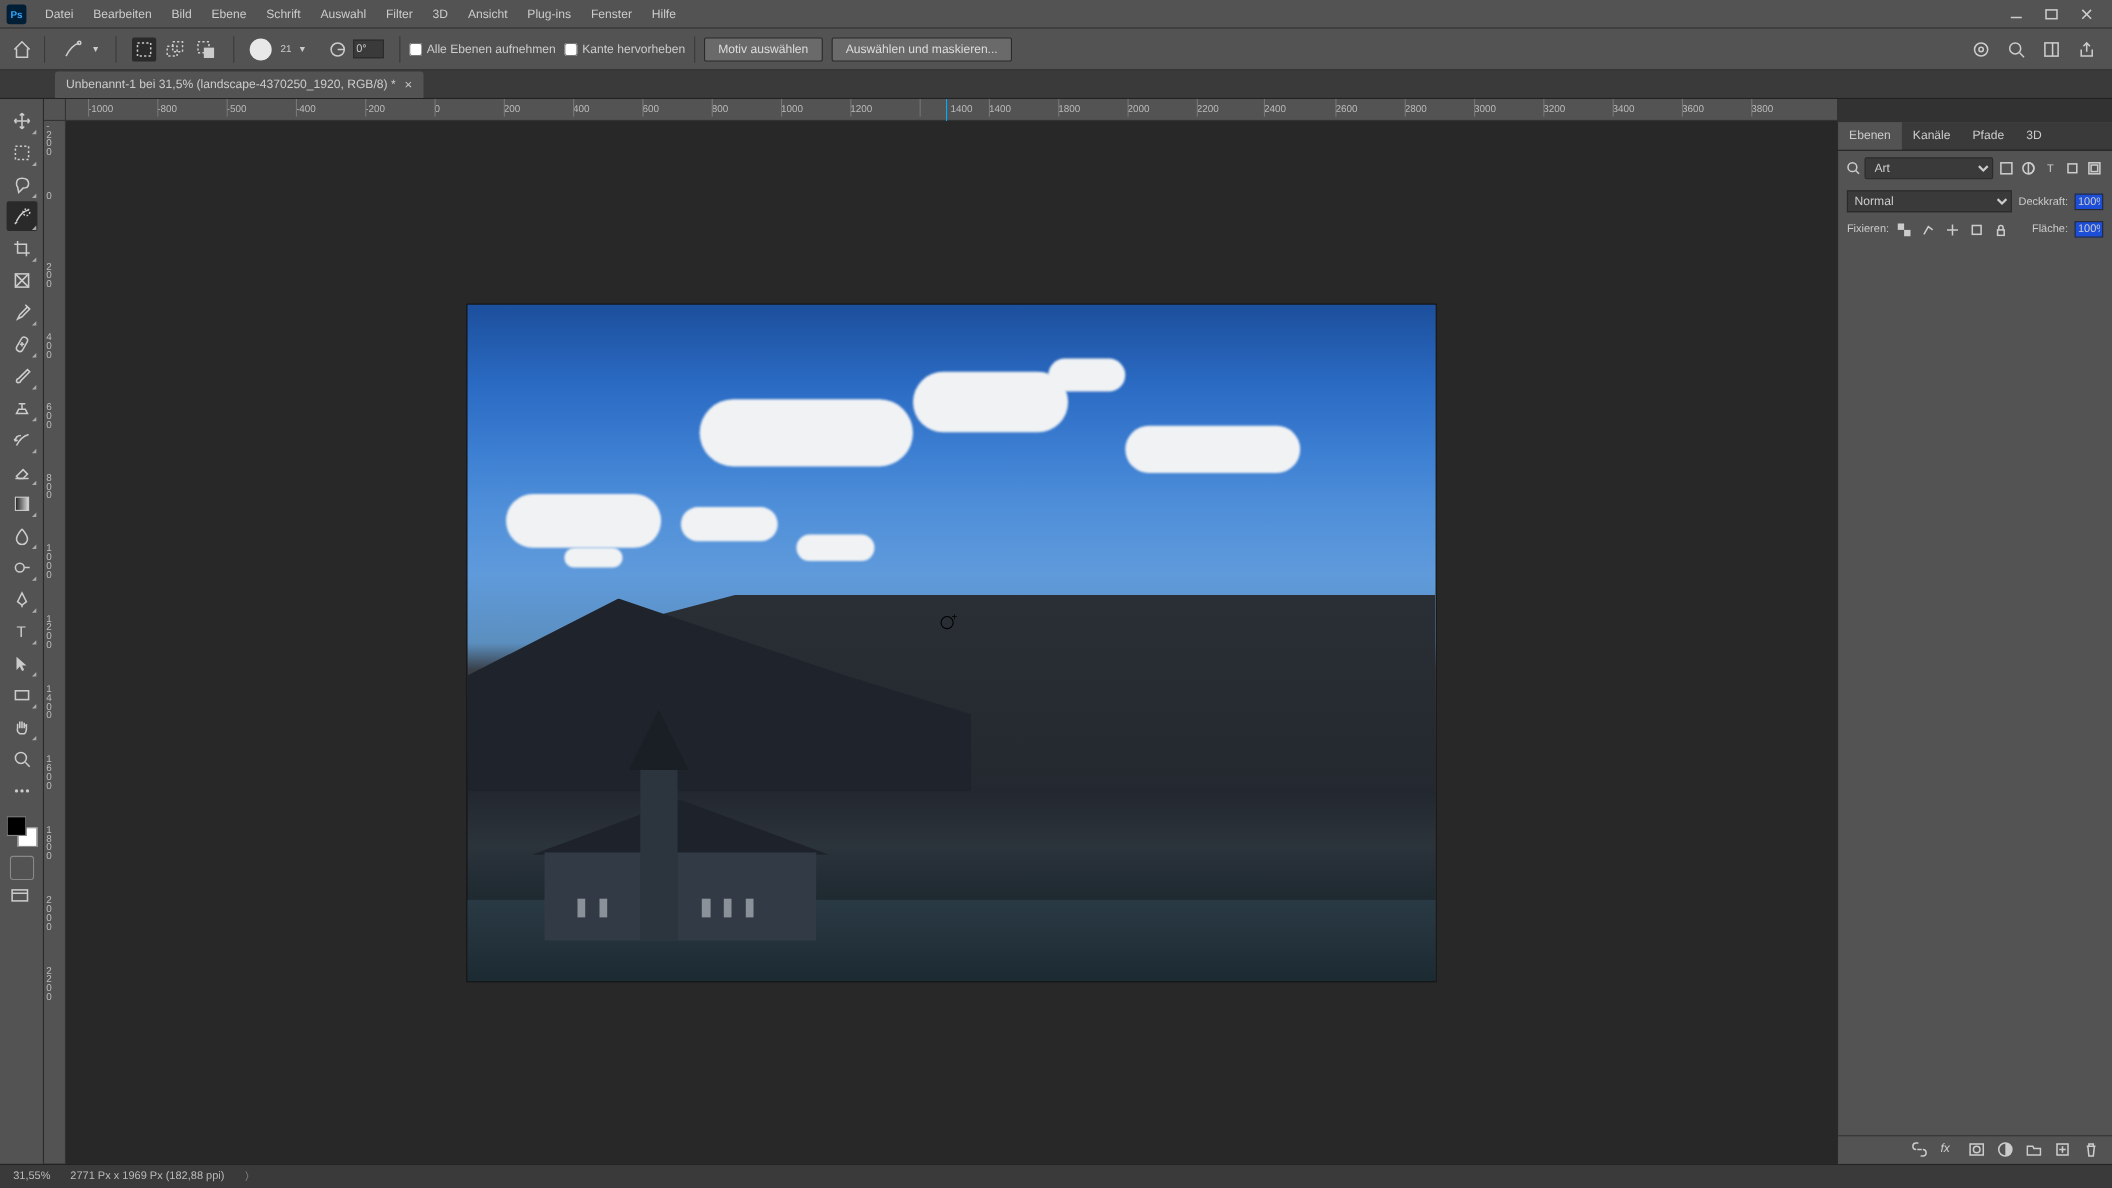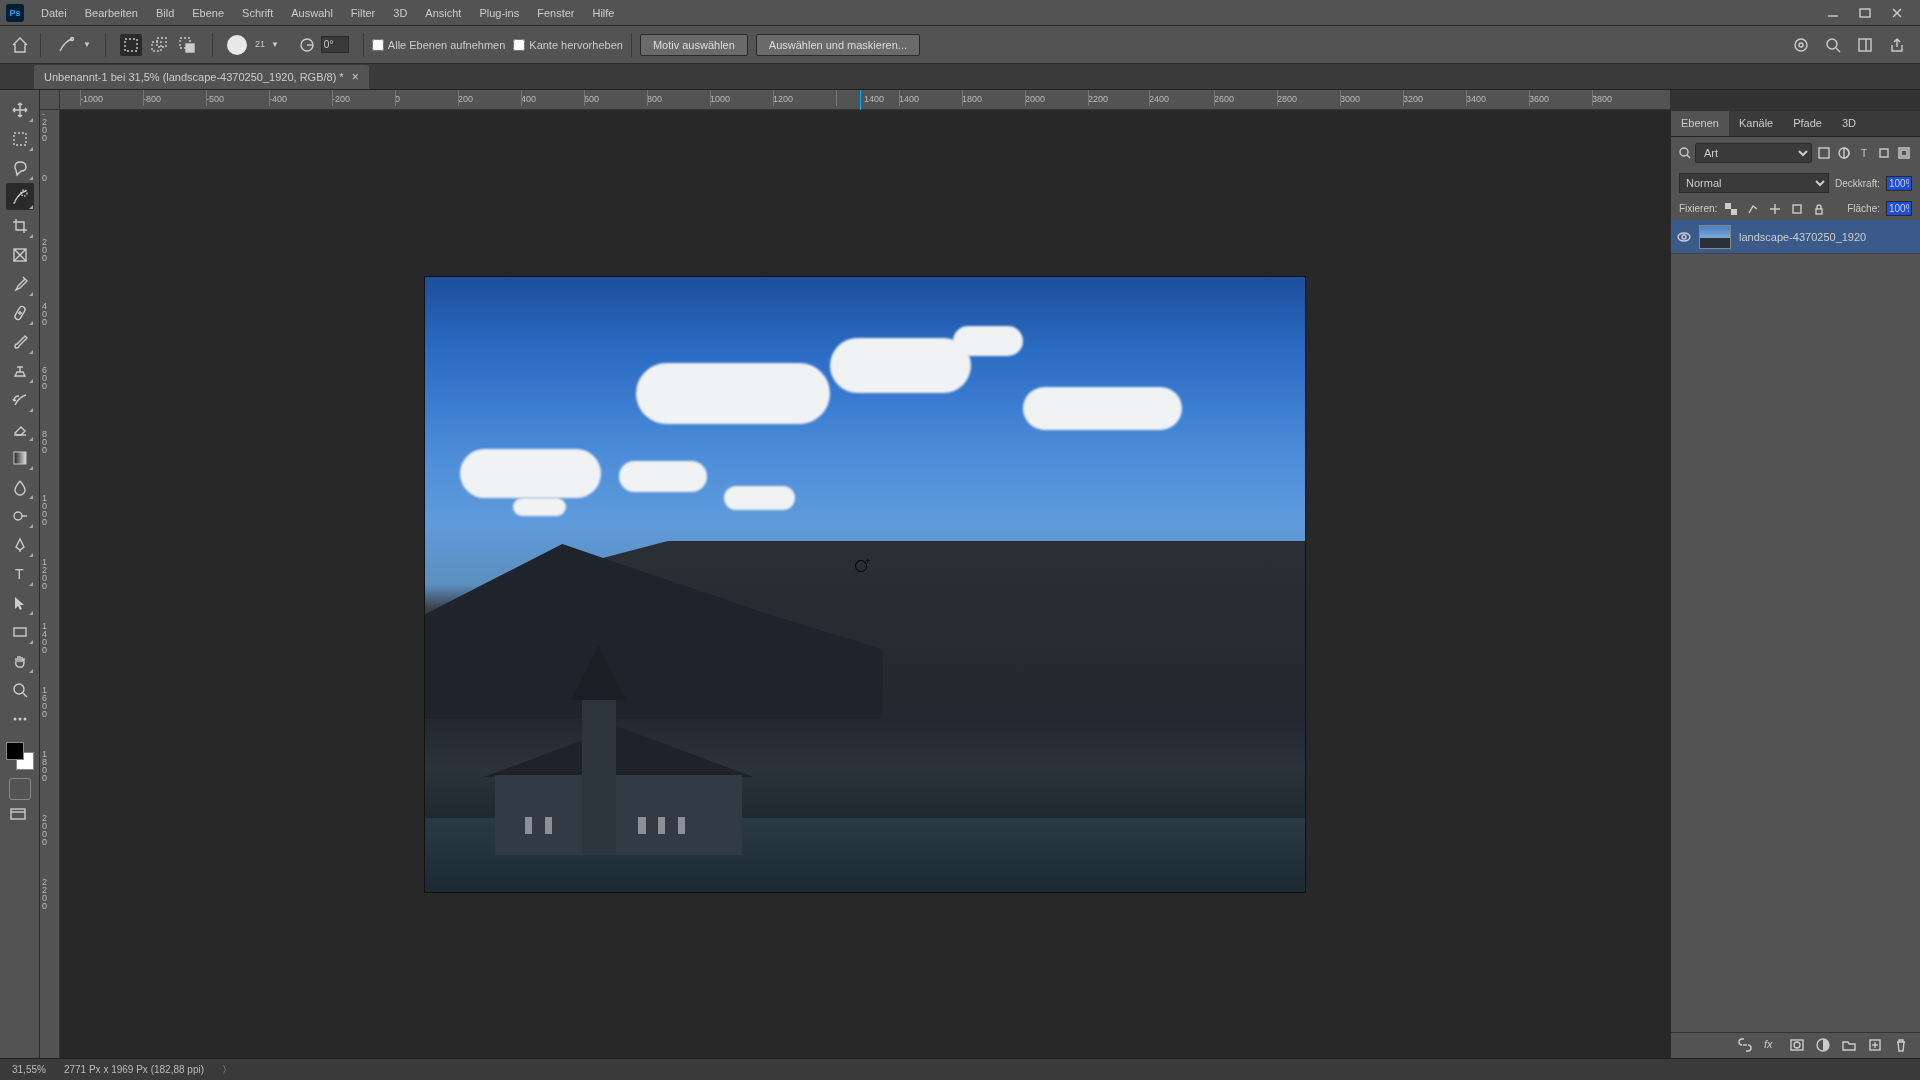--- a/index.html
+++ b/index.html
@@ -22,21 +22,21 @@
 .brush-preview { width:20px; height:20px; border-radius:50%; background:#e8e8e8; display:inline-block;}
 .brush-size-label { font-size:9px; margin-left:2px;}
 .angle-input { width:28px; background:#3a3a3a; border:1px solid #2a2a2a; color:#ccc; padding:2px; font-size:10px;}
 .opt-checkbox { display:flex; align-items:center; gap:4px; font-size:11px;}
 .opt-checkbox input { width:12px; height:12px;}
 .opt-button { background:#6a6a6a; border:1px solid #2a2a2a; padding:4px 12px; color:#ddd; font-size:11px; border-radius:2px;}
 .options-right { margin-left:auto; display:flex; gap:14px; padding-right:6px;}
 .opt-right-icon { width:18px; height:18px; display:flex; align-items:center; justify-content:center;}
 
 
-.doc-tab-bar { height: 26px; background:#3a3a3a; border-bottom:1px solid #222; display:flex; align-items:flex-end; padding-left:34px;}
+.doc-tab-bar { height: 26px; background:#3a3a3a; border-bottom:1px solid #222; display:flex; align-items:flex-end; padding-left:50px;}
 .doc-tab { background:#535353; padding:5px 10px; font-size:11px; display:flex; align-items:center; gap:8px; border-top-left-radius:3px; border-top-right-radius:3px;}
 .doc-tab .close-x { font-size:12px;}
 
 
 .main { display:flex; height: calc(1080px - 26px - 38px - 26px - 22px);}
 .toolbar { width:40px; background:#535353; border-right:1px solid #2a2a2a; display:flex; flex-direction:column; align-items:center; padding-top:6px; gap:2px;}
 .tool { width:28px; height:27px; display:flex; align-items:center; justify-content:center; border-radius:2px; position:relative;}
 .tool.active { background:#2a2a2a;}
 .tool .tri { position:absolute; right:1px; bottom:1px; width:0; height:0; border-left:4px solid transparent; border-bottom:4px solid #aaa;}
 .color-swatches { margin-top:8px; position:relative; width:28px; height:28px;}
@@ -576,33 +576,20 @@
               <svg width="12" height="12">
                 <rect class="ico" x="3" y="6" width="6" height="5"></rect>
                 <path class="ico" d="M4 6 V4 a2 2 0 0 1 4 0 V6"></path>
               </svg>
             </span>
         </div>
         <span style="margin-left:auto">Fläche:</span>
         <input class="opacity-input" value="100%" style="">
       </div>
       <div class="layer-list" id="layer-list">
-          <div class="layer selected">
-    <span class="layer-vis">
-      <svg width="14" height="14">
-                <ellipse class="ico" cx="7" cy="7" rx="6" ry="4"></ellipse>
-                <circle class="ico" cx="7" cy="7" r="2"></circle>
-              </svg>
-    </span>
-    <div class="layer-thumb ">
-      <div class="th-sky"></div>
-              <div class="th-land"></div>
-    </div>
-    <span class="layer-name">landscape-4370250_1920</span>
-  </div>
         </div>
       <div class="layer-footer">
         <span class="lf-icon">
             <svg width="14" height="14">
               <path class="ico" d="M4 7a3 3 0 0 1 0-6h2M10 7a3 3 0 0 1 0 6h-2M5 7h4"></path>
             </svg>
           </span>
         <span class="lf-icon" style="font-style:italic;">fx</span>
         <span class="lf-icon">
             <svg width="14" height="14">

